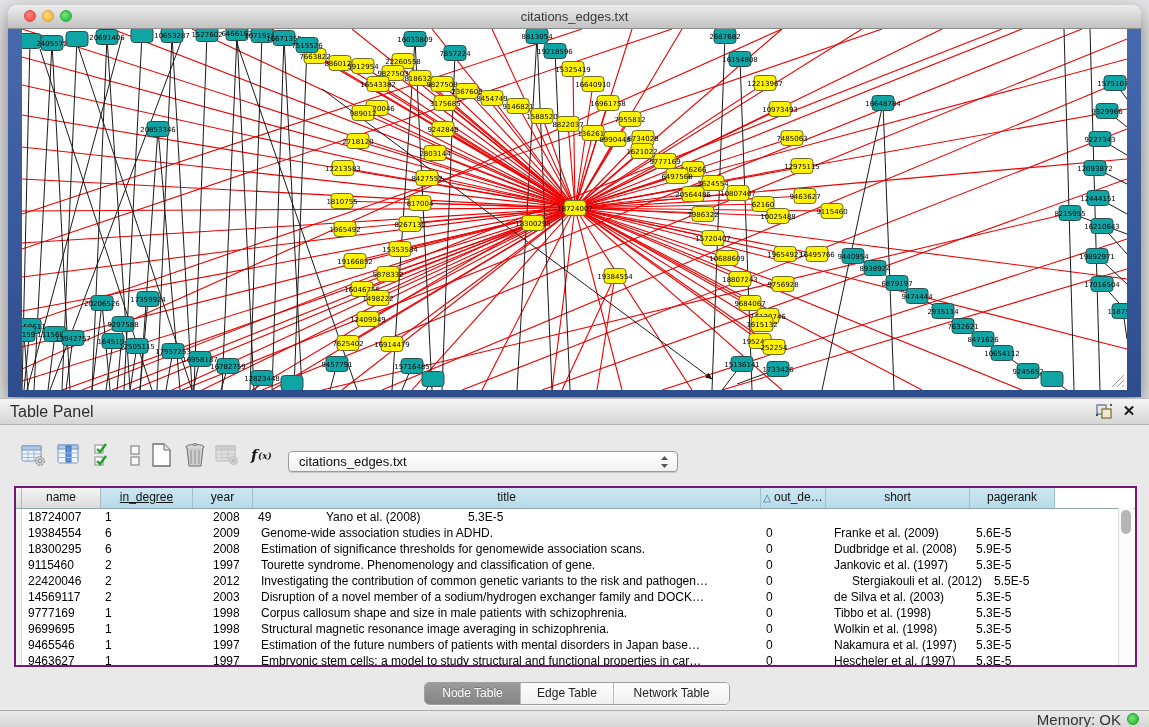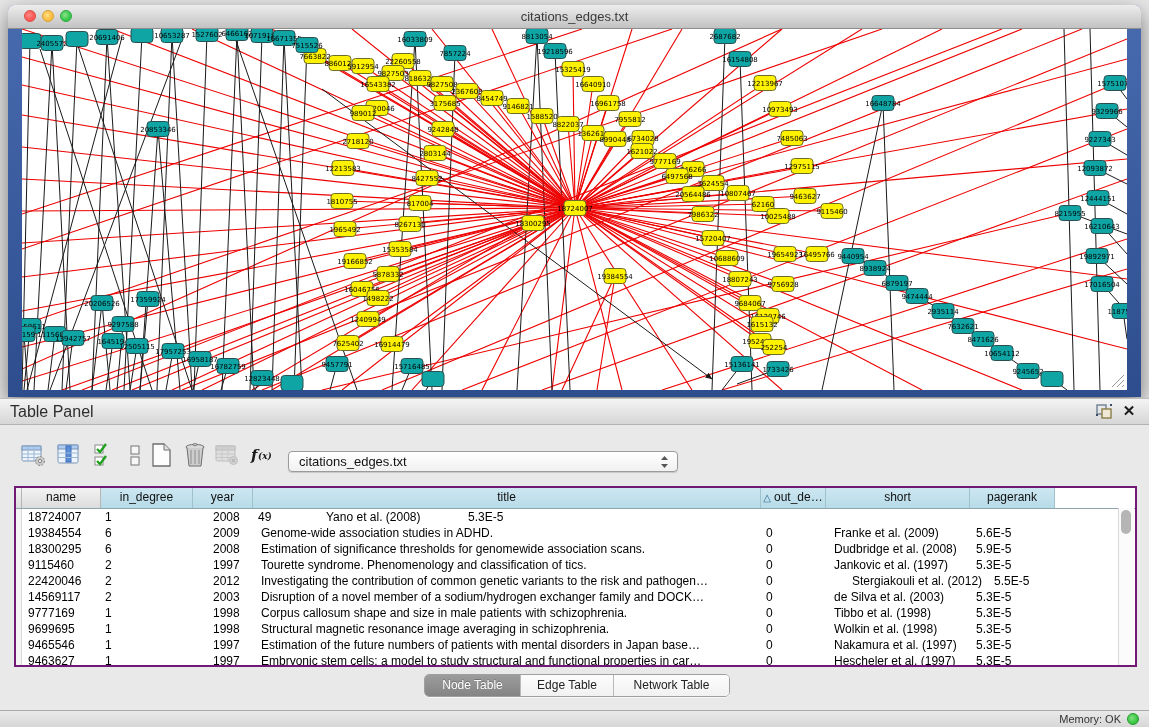--- a/index.html
+++ b/index.html
@@ -49,30 +49,30 @@
   .th .sortmark{color:#2e6e8e;font-size:10px;margin-right:3px;}
   #tbody{position:relative;}
   .tr{display:flex;height:16px;line-height:16px;cursor:default;}
   .td{box-sizing:border-box;font-size:12px;color:#000;overflow:hidden;white-space:nowrap;}
   #gutter-h{width:6px;background:linear-gradient(#f3f3f3,#dcdcdc);border-right:1px solid #b5b5b5;box-sizing:border-box;}
   .gutter-c{width:6px;box-sizing:border-box;background:#f4f4f4;border-right:1px solid #d8d8d8;}
   #vscroll{position:absolute;right:1px;top:20px;width:15px;height:159px;background:#fbfbfb;
     border-left:1px solid #d9d9d9;}
   #vthumb{position:absolute;left:2px;top:2px;width:10px;height:24px;border-radius:6px;background:#b5b5b5;cursor:pointer;}
   
-  #tabs{position:absolute;left:424px;top:276px;height:21px;display:flex;border:1px solid #9f9f9f;
+  #tabs{position:absolute;left:424px;top:284px;height:21px;display:flex;border:1px solid #9f9f9f;
     border-radius:5px;overflow:hidden;background:#fff;box-shadow:0 1px 0 rgba(255,255,255,.7);}
   .tab{height:21px;line-height:21px;font-size:12px;text-align:center;color:#222;
     background:linear-gradient(#fdfdfd,#f1f1f1);border-right:1px solid #b9b9b9;cursor:pointer;}
   .tab:last-child{border-right:none;}
   .tab.active{background:linear-gradient(#9c9c9c,#848484);color:#fff;text-shadow:0 -1px 0 rgba(0,0,0,.25);}
   
   #status-bar{position:absolute;left:0;top:710px;width:1149px;height:17px;
     background:linear-gradient(#e9e9e9,#d6d6d6);border-top:1px solid #ababab;}
-  #mem-label{position:absolute;right:28px;top:1px;font-size:11px;color:#333;line-height:15px;margin-left:22px;}
+  #mem-label{position:absolute;right:28px;top:1px;font-size:15px;color:#333;line-height:15px;margin-left:22px;}
   #mem-dot{position:absolute;right:10px;top:2px;width:12px;height:12px;border-radius:50%;
     background:radial-gradient(circle at 4px 4px,#7fe07f,#35c53f 65%);border:1px solid #259a30;box-sizing:border-box;}
 </style>
 </head>
 <body>
 
 <div id="net-window">
   <div id="titlebar">
     <span id="tl-close" class="tl"></span>
     <span id="tl-min" class="tl"></span>
@@ -630,21 +630,21 @@
         <path d="M4.5,1 L8,5 L1,5 Z" fill="#555"></path>
           <path d="M4.5,13 L1,9 L8,9 Z" fill="#555"></path>
       </svg>
     </div>
   </div>
 
   <div id="data-table">
     <div id="thead">
       <div id="gutter-h"></div>
     <div class="th gray" style="width: 79px;">name</div>
-        <div class="th" style="width: 92px;">in_degree</div>
+        <div class="th" style="width: 92px; text-decoration: underline;">in_degree</div>
         <div class="th" style="width: 60px;">year</div>
         <div class="th" style="width: 508px;">title</div>
         <div class="th" style="width: 65px;"><span class="sortmark">△</span>out_de…</div>
         <div class="th" style="width: 144px;">short</div>
         <div class="th" style="width: 85px;">pagerank</div>
       </div>
     <div id="tbody">
         <div class="tr">
           <div class="gutter-c"></div>
           <div class="td" style="width: 79px; padding-left: 6px;">18724007</div>
@@ -672,21 +672,21 @@
           <div class="td" style="width: 508px; padding-left: 8px;">Estimation of significance thresholds for genomewide association scans.</div>
           <div class="td" style="width: 65px; padding-left: 5px;">0</div>
           <div class="td" style="width: 144px; padding-left: 8px;">Dudbridge et al. (2008)</div>
           <div class="td" style="width: 85px; padding-left: 6px;">5.9E-5</div>
         </div>
         <div class="tr">
           <div class="gutter-c"></div>
           <div class="td" style="width: 79px; padding-left: 6px;">9115460</div>
           <div class="td" style="width: 92px; padding-left: 4px;">2</div>
           <div class="td" style="width: 60px; padding-left: 20px;">1997</div>
-          <div class="td" style="width: 508px; padding-left: 8px;">Tourette syndrome. Phenomenology and classification of tics.</div>
+          <div class="td" style="width: 508px; padding-left: 8px;">Tourette syndrome. Phenomenology and classification of gene.</div>
           <div class="td" style="width: 65px; padding-left: 5px;">0</div>
           <div class="td" style="width: 144px; padding-left: 8px;">Jankovic et al. (1997)</div>
           <div class="td" style="width: 85px; padding-left: 6px;">5.3E-5</div>
         </div>
         <div class="tr">
           <div class="gutter-c"></div>
           <div class="td" style="width: 79px; padding-left: 6px;">22420046</div>
           <div class="td" style="width: 92px; padding-left: 4px;">2</div>
           <div class="td" style="width: 60px; padding-left: 20px;">2012</div>
           <div class="td" style="width: 508px; padding-left: 8px;">Investigating the contribution of common genetic variants to the risk and pathogen…</div>

